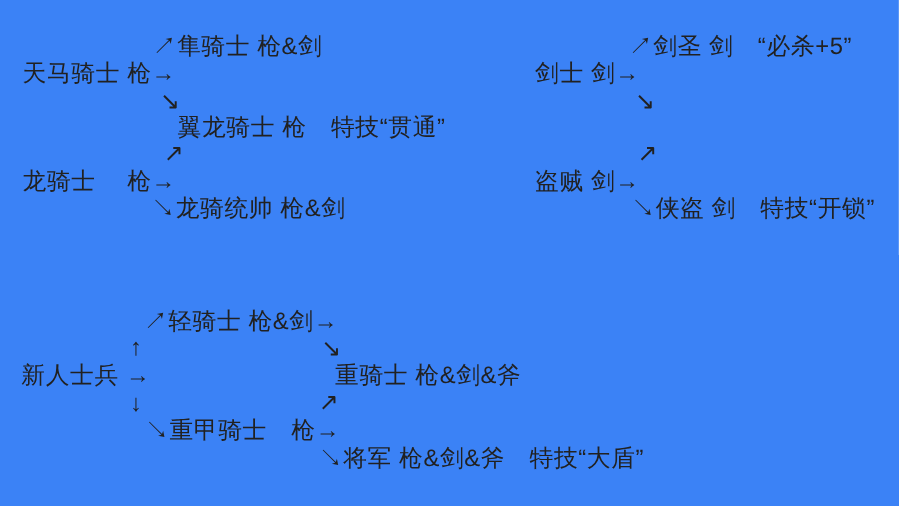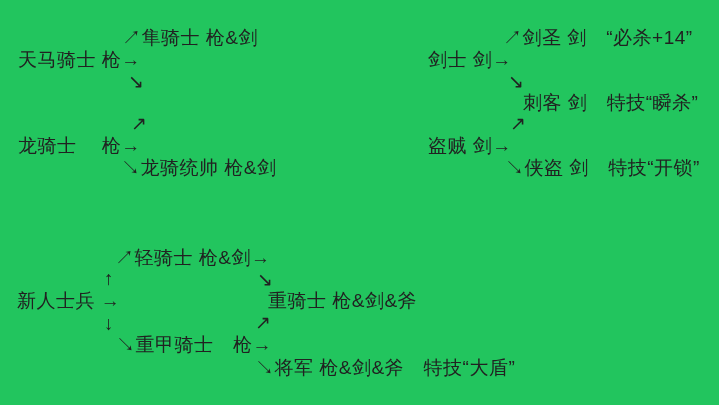--- a/index.html
+++ b/index.html
@@ -1,21 +1,21 @@
 <!DOCTYPE html>
 <html><head>
 <meta charset="utf-8">
 <style>
   html, body { margin: 0; padding: 0; }
   body { background: #f7f7f7; }
   .canvas {
     position: relative;
     width: 719px;
     height: 405px;
-    background: #22c55e;
+    background: #3b82f6;
     font-family: "Liberation Sans", sans-serif;
     font-size: 19px;
     color: #212121;
     overflow: hidden;
   }
   .node {
     position: absolute;
     white-space: pre;
     line-height: 22px;
     letter-spacing: 0.5px;
@@ -28,28 +28,28 @@
   }
 </style>
 </head>
 <body>
 
 <div class="canvas">
 
   <div class="node" style="left:122px; top:27px">↗隼骑士 枪&amp;剑</div>
   <div class="node" style="left:18px;  top:49px">天马骑士 枪→</div>
   <div class="arrow" style="left:128px; top:71px">↘</div>
+  <div class="node" style="left:142px; top:92px">翼龙骑士 枪　特技“贯通”</div>
   <div class="arrow" style="left:131px; top:113px">↗</div>
   <div class="node" style="left:18px;  top:135px">龙骑士　 枪→</div>
   <div class="node" style="left:121px; top:157px">↘龙骑统帅 枪&amp;剑</div>
 
-  <div class="node" style="left:503px; top:27px">↗剑圣 剑　“必杀+14”</div>
+  <div class="node" style="left:503px; top:27px">↗剑圣 剑　“必杀+5”</div>
   <div class="node" style="left:428px; top:49px">剑士 剑→</div>
   <div class="arrow" style="left:508px; top:71px">↘</div>
-  <div class="node" style="left:523px; top:92px">刺客 剑　特技“瞬杀”</div>
   <div class="arrow" style="left:510px; top:113px">↗</div>
   <div class="node" style="left:428px; top:135px">盗贼 剑→</div>
   <div class="node" style="left:505px; top:157px">↘侠盗 剑　特技“开锁”</div>
 
   <div class="node" style="left:115px; top:247px">↗轻骑士 枪&amp;剑→</div>
   <div class="arrow" style="left:104px; top:268px">↑</div>
   <div class="arrow" style="left:257px; top:269px">↘</div>
   <div class="node" style="left:17px;  top:290px">新人士兵 →</div>
   <div class="node" style="left:268px; top:290px">重骑士 枪&amp;剑&amp;斧</div>
   <div class="arrow" style="left:104px; top:313px">↓</div>

